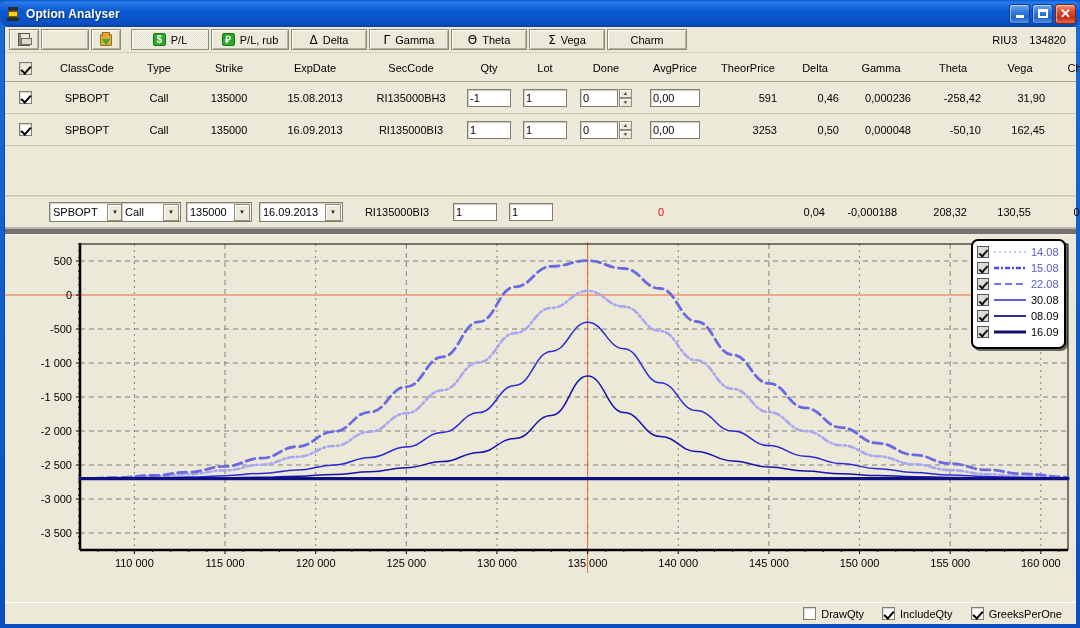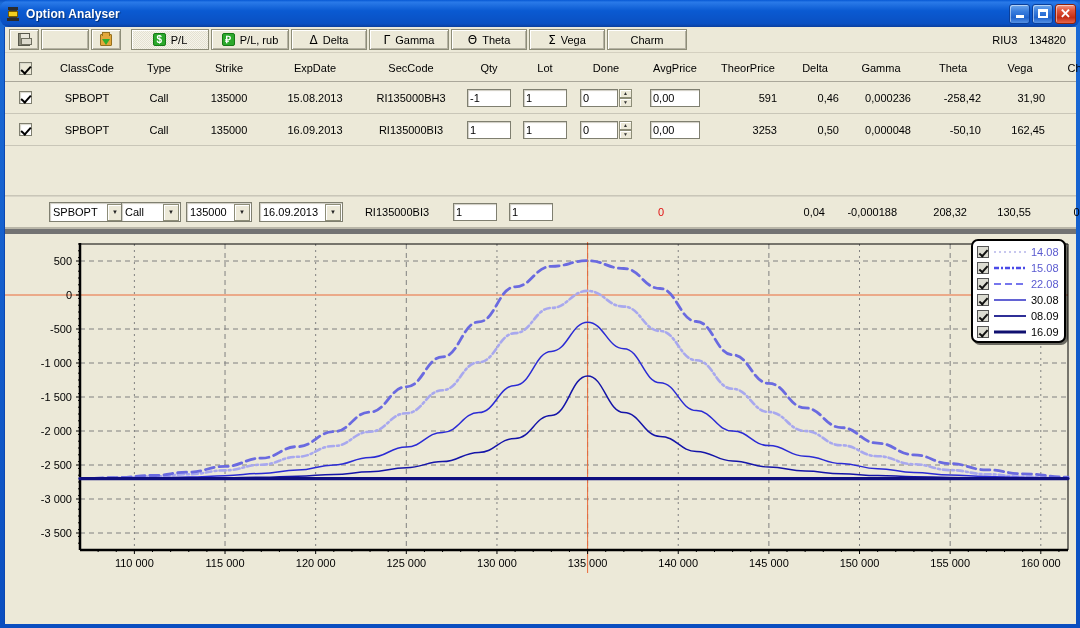--- a/index.html
+++ b/index.html
@@ -208,21 +208,21 @@
   .statusbar {
     position:absolute; left:0; bottom:0; width:100%; height:22px;
     background:#ece9d8; border-top:1px solid #fff;
     display:flex; align-items:center; justify-content:flex-end; gap:18px;
     padding-right:14px;
   }
   .sb-item { display:flex; align-items:center; gap:5px; font-size:11px; color:#000;}
   .legend-box {
     position:absolute; border:2px solid #000; border-radius:7px; background:#fff;
     box-shadow: 2px 2px 0 rgba(0,0,0,.55);
-    padding:3px 5px 2px 4px; display:flex; flex-direction:column; gap:1px;
+    padding:3px 5px 8px 4px; display:flex; flex-direction:column; gap:1px;
   }
   .leg-row { display:flex; align-items:center; gap:4px; height:15px; }
   .leg-chk {
     width:12px;height:12px;border:1px solid #555;background:#dcdcd2;position:relative;flex:none;
   }
   .leg-chk::after{
     content:""; position:absolute; left:3px; top:1px; width:3px; height:7px;
     border:solid #111; border-width:0 2px 2px 0; transform:rotate(42deg);
   }
   .leg-line { width:34px; height:8px; flex:none; display:flex; align-items:center;}
@@ -669,15 +669,29 @@
         <span class="navgrp">
           <span class="a left"></span>
             <span class="bar"></span>
           <span style="display:inline-block;width:3px"></span>
           <span class="bar"></span>
             <span class="a right"></span>
         </span>
       </div>
     </div>
 
+    <div class="statusbar">
+      <span class="sb-item">
+        <span class="chk"></span>
+        <span>DrawQty</span>
+      </span>
+      <span class="sb-item">
+        <span class="chk checked"></span>
+        <span>IncludeQty</span>
+      </span>
+      <span class="sb-item">
+        <span class="chk checked"></span>
+        <span>GreeksPerOne</span>
+      </span>
+    </div>
 
   </div>
 </div>
 
 </body></html>

